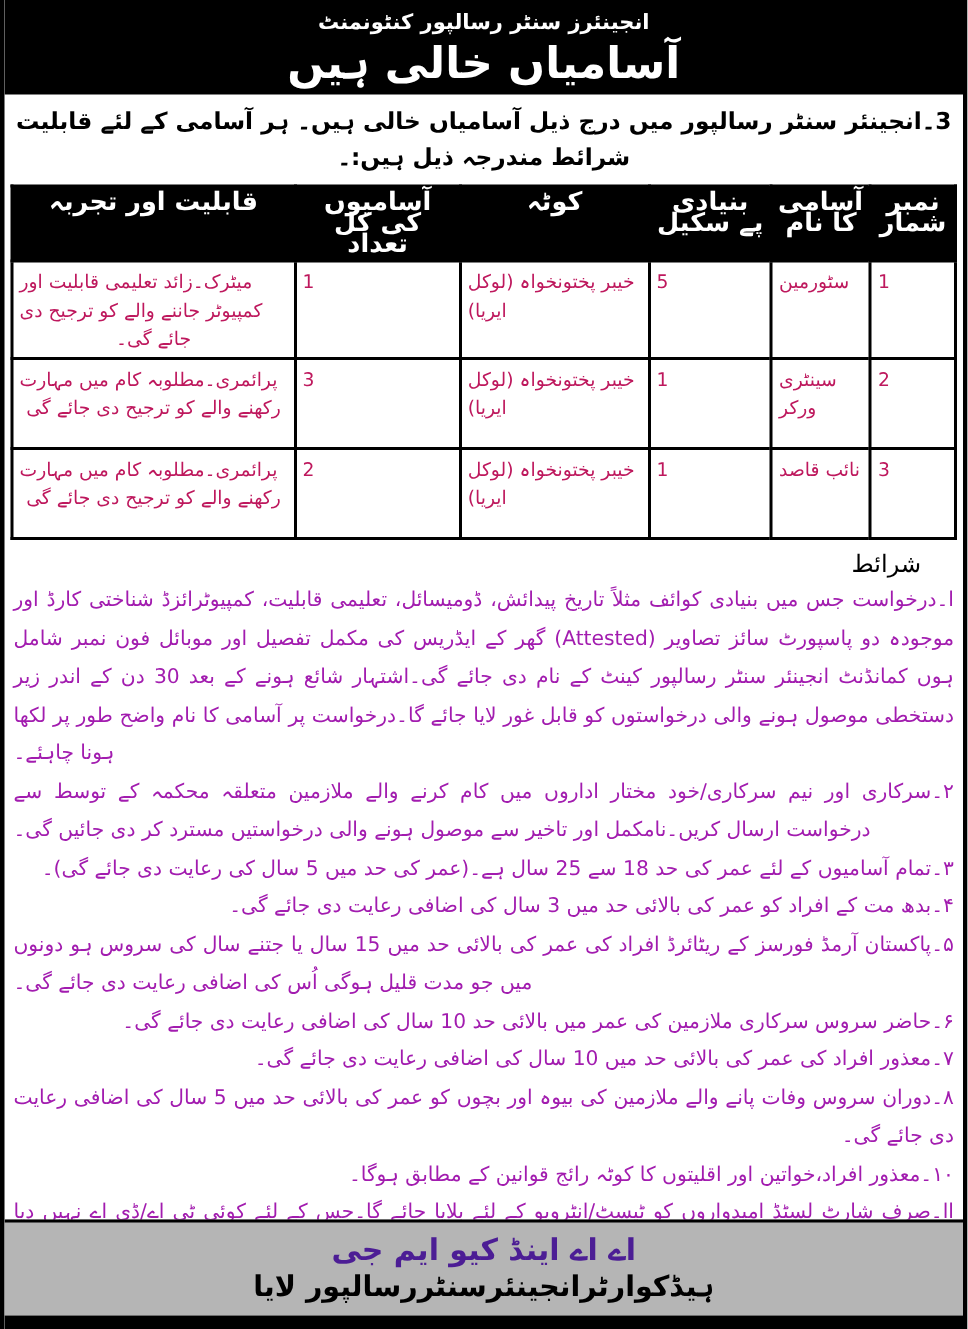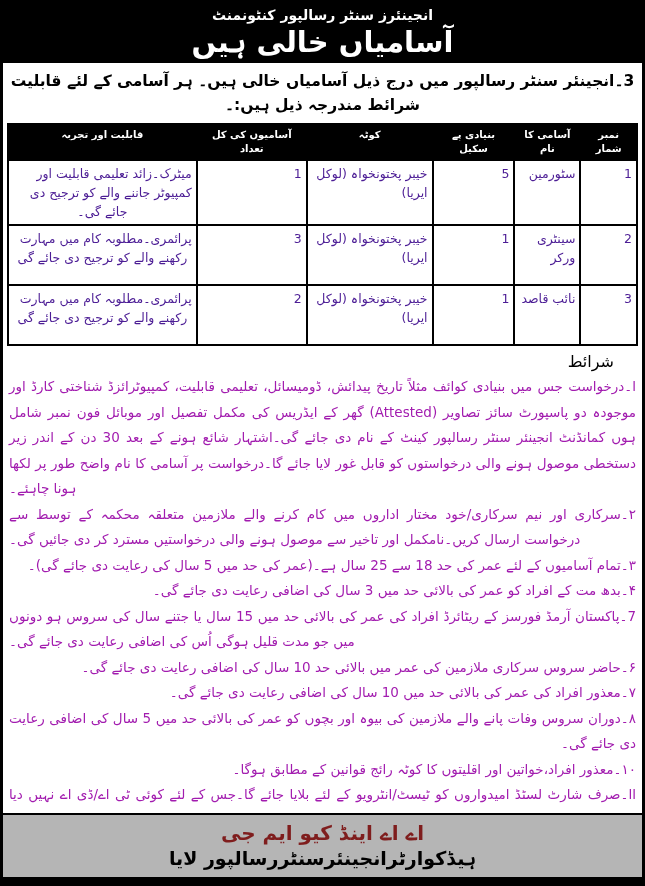--- a/index.html
+++ b/index.html
@@ -57,30 +57,30 @@
     direction: rtl;
   }
   table.vacancies th, table.vacancies td {
     border: 2px solid #000;
     padding: 3px 4px;
     vertical-align: top;
   }
   table.vacancies th {
     background: #000000;
     color: #ffffff;
-    font-size: 10px;
+    font-size: 17px;
     font-weight: bold;
     text-align: center;
     height: 32px;
     line-height: 14px;
   }
   table.vacancies td {
     font-size: 12.5px;
-    color: #4c1d95;
-    text-align: right;
+    color: #be185d;
+    text-align: left;
     height: 60px;
     line-height: 19px;
   }
   td.qual {
     text-align: justify;
     text-align-last: center;
   }
   col.c-sno   { width: 9%;   }
   col.c-name  { width: 10.5%;}
   col.c-scale { width: 13%;  }
@@ -117,21 +117,21 @@
   }
   .footer .gray-band {
     background: #b5b5b5;
     text-align: center;
     padding: 5px 0 6px 0;
     border-top: 2px solid #000;
   }
   .footer .gray-band .f-line1 {
     font-size: 20px;
     font-weight: bold;
-    color: #7f1d1d;
+    color: #4c1d95;
     line-height: 26px;
   }
   .footer .gray-band .f-line2 {
     font-size: 19px;
     font-weight: bold;
     color: #000;
     line-height: 25px;
   }
   .footer .bottom-strip {
     height: 9px;
@@ -196,21 +196,21 @@
       </tr>
     </tbody>
   </table>
 
   <div class="cond-heading">شرائط</div>
   <div class="conditions">
     <p class="last-left">ا۔درخواست جس میں بنیادی کوائف مثلاً تاریخ پیدائش، ڈومیسائل، تعلیمی قابلیت، کمپیوٹرائزڈ شناختی کارڈ اور موجودہ دو پاسپورٹ سائز تصاویر (Attested) گھر کے ایڈریس کی مکمل تفصیل اور موبائل فون نمبر شامل ہوں کمانڈنٹ انجینئر سنٹر رسالپور کینٹ کے نام دی جائے گی۔اشتہار شائع ہونے کے بعد 30 دن کے اندر زیر دستخطی موصول ہونے والی درخواستوں کو قابل غور لایا جائے گا۔درخواست پر آسامی کا نام واضح طور پر لکھا ہونا چاہئے۔</p>
     <p class="last-left">۲۔سرکاری اور نیم سرکاری/خود مختار اداروں میں کام کرنے والے ملازمین متعلقہ محکمہ کے توسط سے درخواست ارسال کریں۔نامکمل اور تاخیر سے موصول ہونے والی درخواستیں مسترد کر دی جائیں گی۔</p>
     <p>۳۔تمام آسامیوں کے لئے عمر کی حد 18 سے 25 سال ہے۔(عمر کی حد میں 5 سال کی رعایت دی جائے گی)۔</p>
     <p>۴۔بدھ مت کے افراد کو عمر کی بالائی حد میں 3 سال کی اضافی رعایت دی جائے گی۔</p>
-    <p class="last-left">7۔پاکستان آرمڈ فورسز کے ریٹائرڈ افراد کی عمر کی بالائی حد میں 15 سال یا جتنے سال کی سروس ہو دونوں میں جو مدت قلیل ہوگی اُس کی اضافی رعایت دی جائے گی۔</p>
+    <p class="last-left">۵۔پاکستان آرمڈ فورسز کے ریٹائرڈ افراد کی عمر کی بالائی حد میں 15 سال یا جتنے سال کی سروس ہو دونوں میں جو مدت قلیل ہوگی اُس کی اضافی رعایت دی جائے گی۔</p>
     <p>۶۔حاضر سروس سرکاری ملازمین کی عمر میں بالائی حد 10 سال کی اضافی رعایت دی جائے گی۔</p>
     <p>۷۔معذور افراد کی عمر کی بالائی حد میں 10 سال کی اضافی رعایت دی جائے گی۔</p>
     <p>۸۔دوران سروس وفات پانے والے ملازمین کی بیوہ اور بچوں کو عمر کی بالائی حد میں 5 سال کی اضافی رعایت دی جائے گی۔</p>
     <p>۱۰۔معذور افراد،خواتین اور اقلیتوں کا کوٹہ رائج قوانین کے مطابق ہوگا۔</p>
     <p class="last-left">اا۔صرف شارٹ لسٹڈ امیدواروں کو ٹیسٹ/انٹرویو کے لئے بلایا جائے گا۔جس کے لئے کوئی ٹی اے/ڈی اے نہیں دیا جائے گا نیز میڈیکل چارجز امیدوار خود ادا کرے گا۔</p>
   </div>
 
   <div class="footer">
     <div class="gray-band">
       <div class="f-line1">اے اے اینڈ کیو ایم جی</div>

